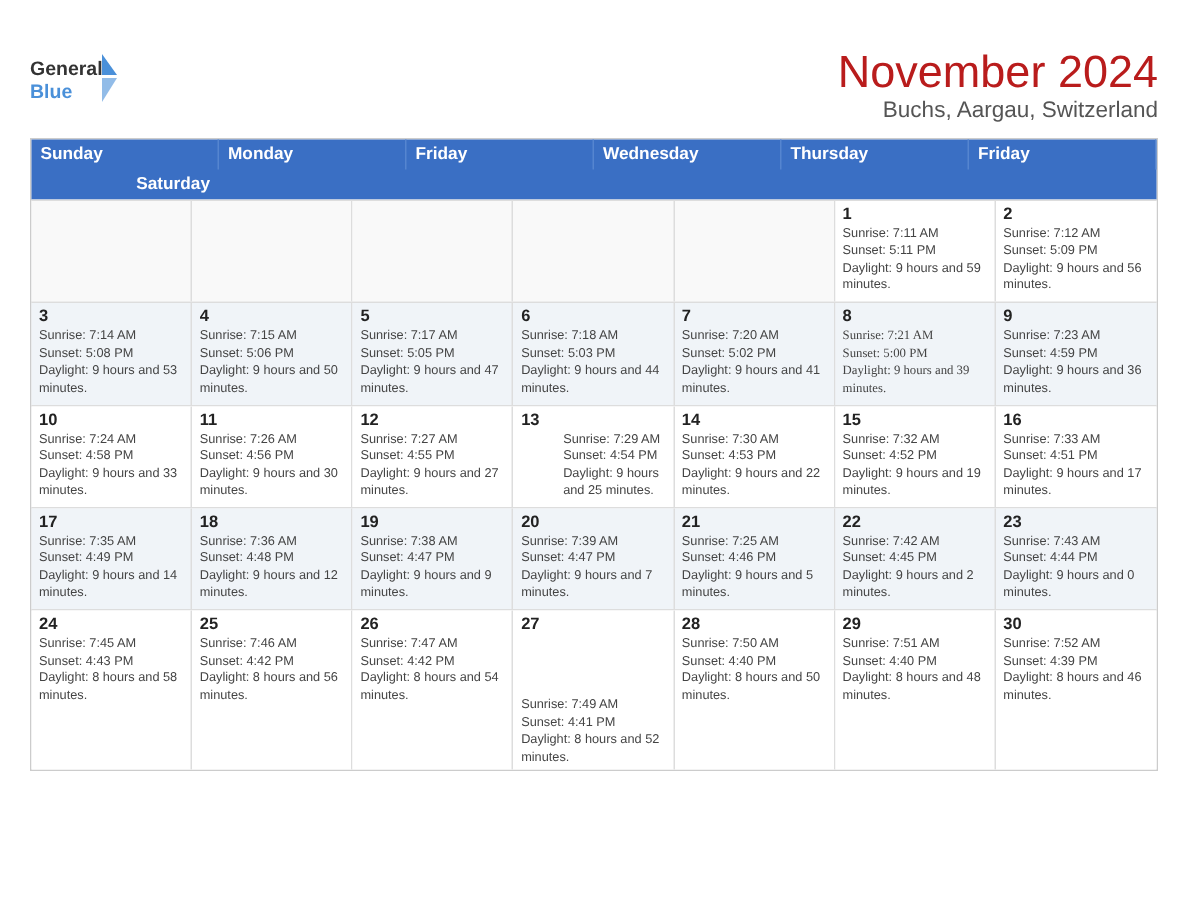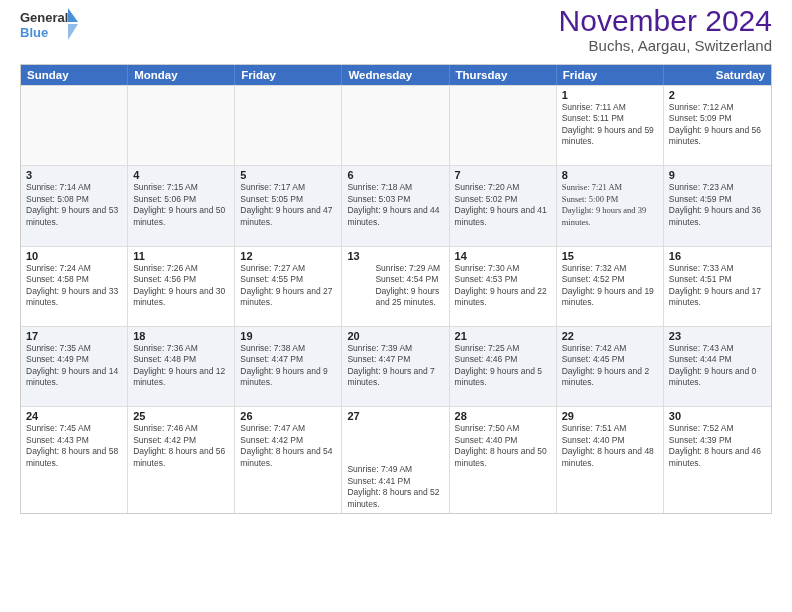--- a/index.html
+++ b/index.html
@@ -6,57 +6,57 @@
     body {
       font-family: Arial, sans-serif;
       background: #fff;
       width: 792px;
       height: 612px;
       overflow: hidden;
     }
     .page {
       width: 792px;
       height: 524px;
-      padding: 4px 20px 10px 20px;
+      padding: 32px 20px 10px 20px;
       display: flex;
       flex-direction: column;
     }
     .header {
       display: flex;
       justify-content: space-between;
       align-items: flex-start;
       margin-bottom: 10px;
     }
     .logo {
       display: flex;
       align-items: center;
       gap: 4px;
     }
     .title-block {
       text-align: right;
     }
     .main-title {
       font-size: 30px;
       font-weight: normal;
-      color: #4c1d95;
+      color: #b91c1c;
       line-height: 1.1;
     }
     .subtitle {
       font-size: 15px;
       color: #555;
     }
     .calendar {
       flex: 1;
       display: flex;
       flex-direction: column;
       border: 1px solid #ccc;
     }
     .cal-header {
       display: grid;
-      grid-template-columns: repeat(7, 1fr);
+      grid-template-columns: repeat(6, 1fr);
       background: #3a6fc4;
     }
     .cal-header-cell {
       color: #fff;
       font-size: 11.5px;
       font-weight: bold;
       padding: 4px 6px;
       border-right: 1px solid #5585d0;
     }
     .cal-header-cell:last-child { border-right: none; text-align: right; }

